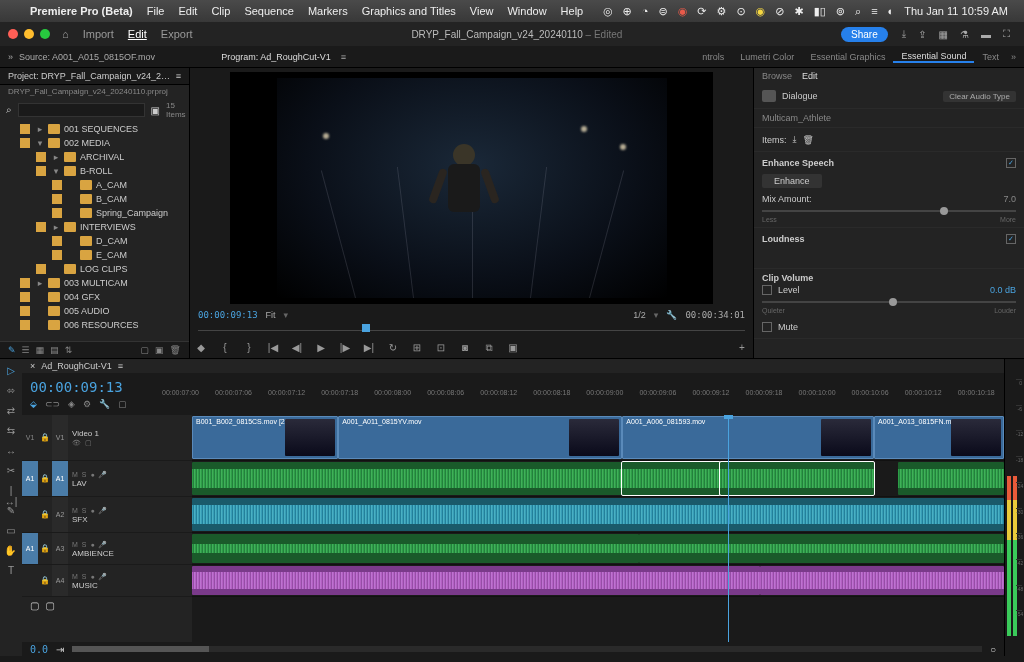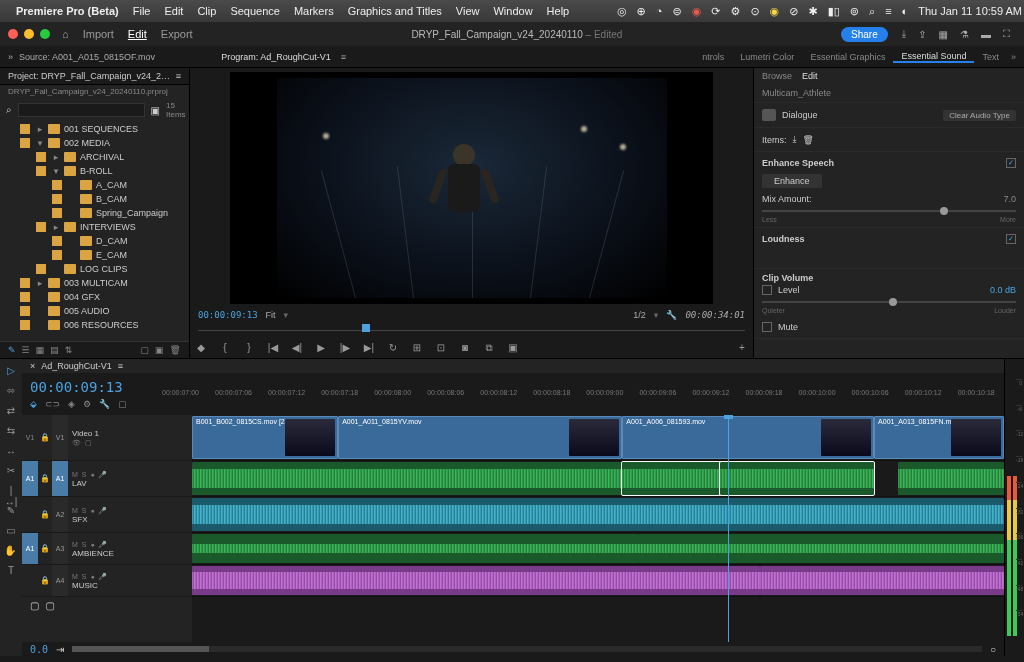--- a/index.html
+++ b/index.html
@@ -1,17 +1,17 @@
 <!DOCTYPE html>
 <html><head>
 <meta charset="utf-8">
 <style>
 * { margin:0; padding:0; box-sizing:border-box; font-family:-apple-system,'Segoe UI',sans-serif; }
 body { background:#1a1a1a; color:#ccc; font-size:10px; width:1024px; height:662px; overflow:hidden; position:relative; }
-.mac-menubar { height:22px; background:linear-gradient(#4a4a4a,#383838); display:flex; align-items:center; padding:0 2px; color:#eee; font-size:11px; gap:14px; }
+.mac-menubar { height:22px; background:linear-gradient(#4a4a4a,#383838); display:flex; align-items:center; padding:0 16px; color:#eee; font-size:11px; gap:14px; }
 .mac-menubar .right { margin-left:auto; display:flex; gap:10px; align-items:center; }
 .mac-menubar .right span { font-size:11px; }
 .apple-logo { font-size:13px; }
 .app-titlebar { height:24px; background:#232323; display:flex; align-items:center; padding:0 8px; color:#aaa; font-size:10px; }
 .traffic { display:flex; gap:6px; margin-right:12px; }
 .traffic span { width:10px; height:10px; border-radius:50%; display:inline-block; }
 .tl-red{background:#ff5f56}.tl-yel{background:#ffbd2e}.tl-grn{background:#27c93f}
 .titlebar-icons { display:flex; gap:14px; align-items:center; font-size:11px; }
 .titlebar-icons span{cursor:pointer;color:#999}
 .title-center { margin-left:auto; margin-right:auto; color:#bbb; }
@@ -41,21 +41,21 @@
 .ath-body{width:32px;height:48px;background:#1a1a1a;margin:0 auto;border-radius:6px;margin-top:-2px;}
 .ath-arms{position:absolute;width:60px;height:40px;top:24px;left:-14px;}
 .ath-arm{position:absolute;width:8px;height:36px;background:#2a2520;border-radius:4px;}
 .ath-arm.l{left:0;transform:rotate(20deg);}
 .ath-arm.r{right:0;transform:rotate(-20deg);}
 .track-lines{position:absolute;bottom:0;left:0;right:0;height:60%;}
 .track-lines div{position:absolute;bottom:0;width:1px;background:rgba(200,200,220,0.15);height:100%;transform-origin:bottom;}
 .light{position:absolute;width:6px;height:6px;background:rgba(255,240,200,0.7);border-radius:50%;filter:blur(1px);}
 .transport-bar { padding:2px 8px; font-size:9px; color:#4aa3df; display:flex; align-items:center; gap:8px; }
 .transport-bar .tc{font-family:monospace;}
-.transport-bar .dur{margin-left:auto;color:#aaa;font-family:monospace;font-style:italic;}
+.transport-bar .dur{margin-left:auto;color:#aaa;font-family:monospace;}
 .scrub-bar { height:12px; background:#1a1a1a; margin:2px 8px; position:relative; }
 .scrub-bar::before{content:'';position:absolute;left:0;right:0;top:50%;height:1px;background:#444;}
 .playhead-marker{position:absolute;top:0;width:8px;height:8px;background:#4aa3df;left:30%;}
 .transport-controls { display:flex; gap:10px; justify-content:center; padding:4px; font-size:10px; color:#999;}
 .transport-controls span{cursor:pointer;width:14px;text-align:center;}
 .essential-sound { background:#232323; display:flex; flex-direction:column; font-size:9px; overflow-y:auto;}
 .es-subtabs{display:flex;gap:10px;padding:3px 8px;color:#888;}
 .es-subtabs .active{color:#ddd;}
 .es-section{padding:4px 8px;border-bottom:1px solid #2a2a2a;}
 .es-row{display:flex;align-items:center;gap:6px;padding:2px 0;}
@@ -370,28 +370,28 @@
       <span>+</span>
     </div>
   </div>
 
   <div class="essential-sound">
     <div class="es-subtabs">
       <span>Browse</span>
       <span class="active">Edit</span>
     </div>
     <div class="es-section">
-      <div style="color:#888">Multicam_Athlete</div>
-    </div>
-    <div class="es-section">
       <div class="es-row">
         <div class="dialogue-icon"></div>
         <span>Dialogue</span>
         <span class="clear-btn">Clear Audio Type</span>
       </div>
+    </div>
+    <div class="es-section">
+      <div style="color:#888">Multicam_Athlete</div>
     </div>
     <div class="es-section">
       <div class="es-row">
         <span>Items:</span>
         <span>⤓</span>
         <span>🗑</span>
       </div>
     </div>
     <div class="es-section">
       <div class="es-row">

